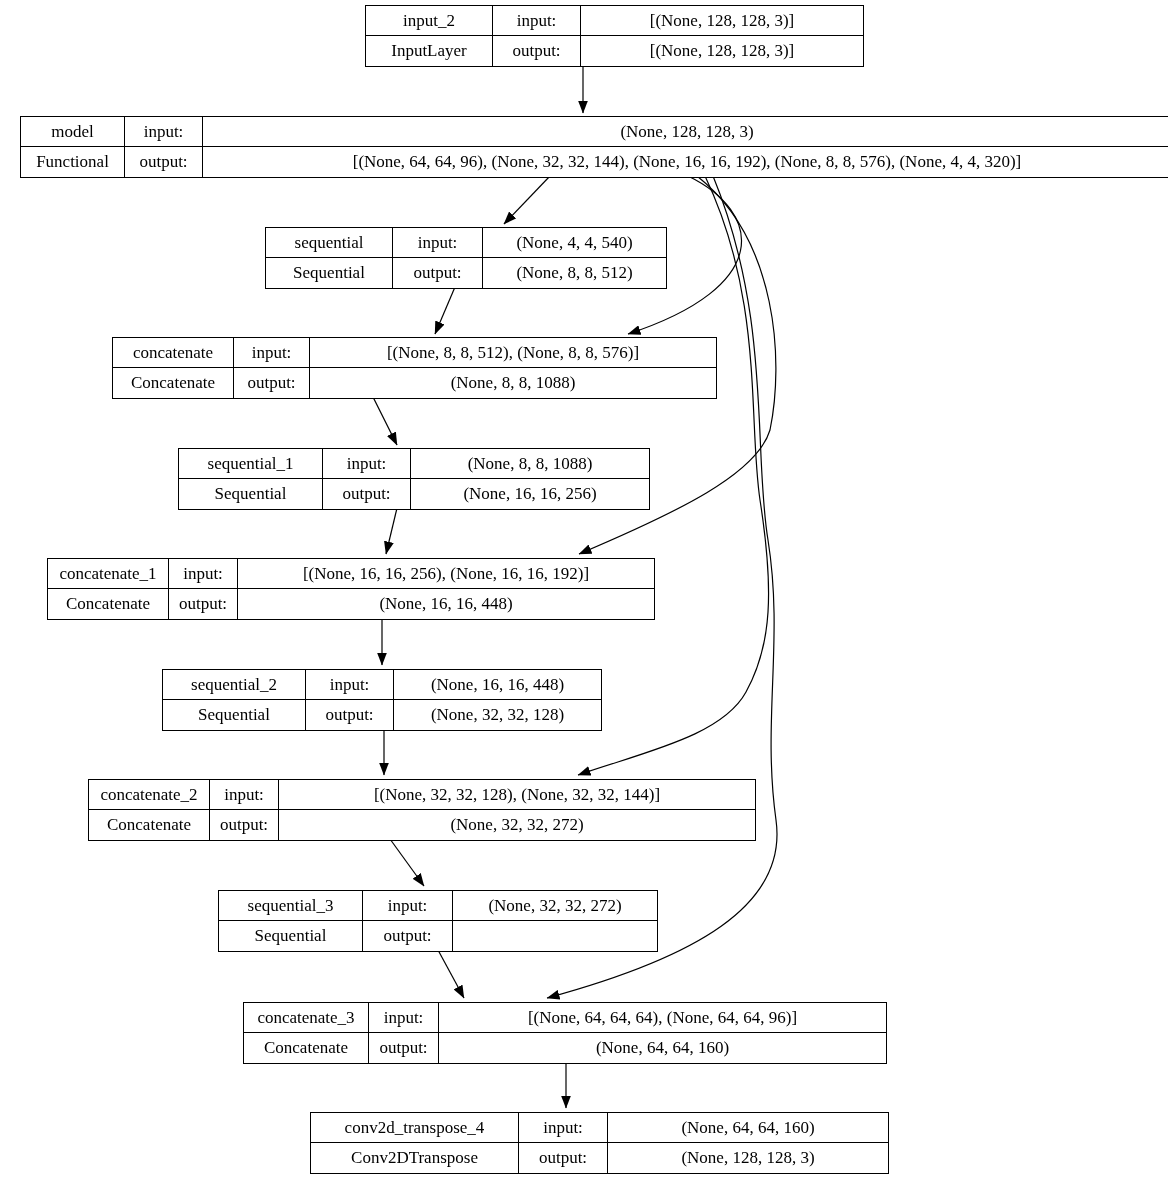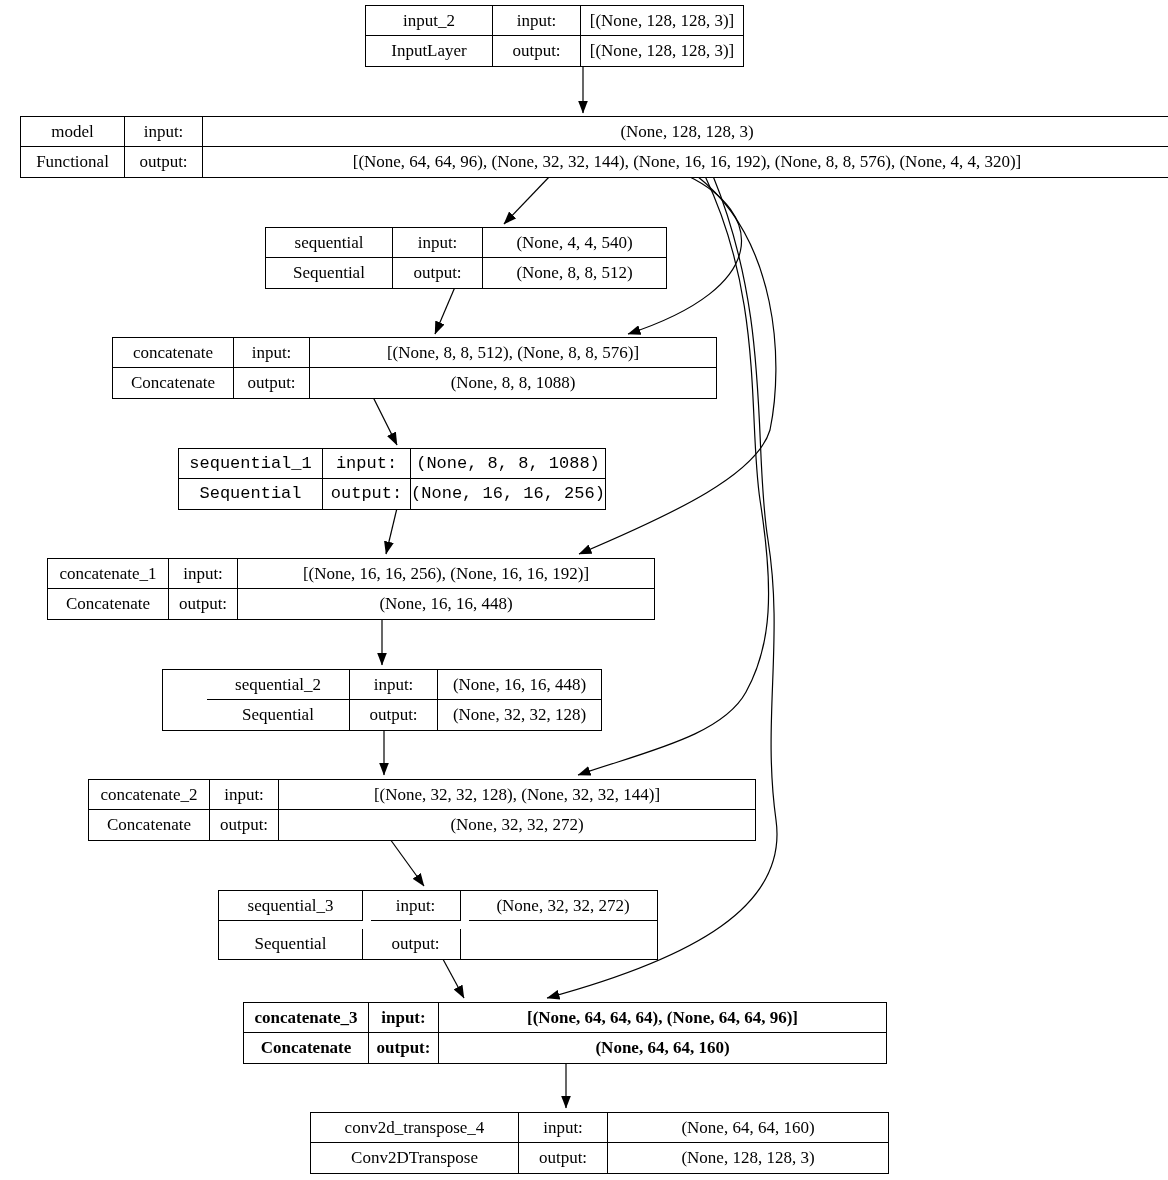--- a/index.html
+++ b/index.html
@@ -70,21 +70,21 @@
     <path d="M382,618 L382,665" marker-end="url(#arrow)"></path>
     <path d="M705,176 C764,300 748,420 760,500 C774,590 772,645 746,692 C722,736 644,752 578,775" marker-end="url(#arrow)"></path>
     <path d="M384,729 L384,775" marker-end="url(#arrow)"></path>
     <path d="M390,839 L424,886" marker-end="url(#arrow)"></path>
     <path d="M713,176 C772,320 753,450 768,540 C784,640 762,720 776,820 C788,906 694,958 547,998" marker-end="url(#arrow)"></path>
     <path d="M438,950 L464,998" marker-end="url(#arrow)"></path>
     <path d="M566,1062 L566,1108" marker-end="url(#arrow)"></path>
   </svg>
 
   <div id="nodes">
-      <div class="node" style="left: 365px; top: 5px; width: 379px; grid-template-columns: 127px 88px 1fr;">
+      <div class="node" style="left: 365px; top: 5px; width: 499px; grid-template-columns: 127px 88px 1fr;">
         <span class="cell cr cb">input_2</span>
         <span class="cell cr cb">input:</span>
         <span class="cell cb">[(None, 128, 128, 3)]</span>
         <span class="cell cr">InputLayer</span>
         <span class="cell cr">output:</span>
         <span class="cell">[(None, 128, 128, 3)]</span>
       </div>
       <div class="node" style="left: 8px; top: 116px; width: 1152px; grid-template-columns: 104px 78px 1fr; margin-left: 12px;">
         <span class="cell cr cb">model</span>
         <span class="cell cr cb">input:</span>
@@ -102,60 +102,60 @@
         <span class="cell">(None, 8, 8, 512)</span>
       </div>
       <div class="node" style="left: 112px; top: 337px; width: 605px; grid-template-columns: 121px 76px 1fr;">
         <span class="cell cr cb">concatenate</span>
         <span class="cell cr cb">input:</span>
         <span class="cell cb">[(None, 8, 8, 512), (None, 8, 8, 576)]</span>
         <span class="cell cr">Concatenate</span>
         <span class="cell cr">output:</span>
         <span class="cell">(None, 8, 8, 1088)</span>
       </div>
-      <div class="node" style="left: 178px; top: 448px; width: 428px; grid-template-columns: 144px 88px 1fr; font-family: Liberation Mono, monospace;">
+      <div class="node" style="left: 178px; top: 448px; width: 472px; grid-template-columns: 144px 88px 1fr;">
         <span class="cell cr cb">sequential_1</span>
         <span class="cell cr cb">input:</span>
         <span class="cell cb">(None, 8, 8, 1088)</span>
         <span class="cell cr">Sequential</span>
         <span class="cell cr">output:</span>
         <span class="cell">(None, 16, 16, 256)</span>
       </div>
       <div class="node" style="left: 47px; top: 558px; width: 608px; grid-template-columns: 121px 69px 1fr;">
         <span class="cell cr cb">concatenate_1</span>
         <span class="cell cr cb">input:</span>
         <span class="cell cb">[(None, 16, 16, 256), (None, 16, 16, 192)]</span>
         <span class="cell cr">Concatenate</span>
         <span class="cell cr">output:</span>
         <span class="cell">(None, 16, 16, 448)</span>
       </div>
-      <div class="node" style="left: 162px; top: 669px; width: 440px; grid-template-columns: 143px 88px 1fr; padding-left: 44px;">
+      <div class="node" style="left: 162px; top: 669px; width: 440px; grid-template-columns: 143px 88px 1fr;">
         <span class="cell cr cb">sequential_2</span>
         <span class="cell cr cb">input:</span>
         <span class="cell cb">(None, 16, 16, 448)</span>
         <span class="cell cr">Sequential</span>
         <span class="cell cr">output:</span>
         <span class="cell">(None, 32, 32, 128)</span>
       </div>
       <div class="node" style="left: 47px; top: 779px; width: 668px; grid-template-columns: 121px 69px 1fr; margin-left: 41px;">
         <span class="cell cr cb">concatenate_2</span>
         <span class="cell cr cb">input:</span>
         <span class="cell cb">[(None, 32, 32, 128), (None, 32, 32, 144)]</span>
         <span class="cell cr">Concatenate</span>
         <span class="cell cr">output:</span>
         <span class="cell">(None, 32, 32, 272)</span>
       </div>
-      <div class="node" style="left: 218px; top: 890px; width: 440px; grid-template-columns: 144px 90px 1fr; gap: 8px;">
+      <div class="node" style="left: 218px; top: 890px; width: 440px; grid-template-columns: 144px 90px 1fr;">
         <span class="cell cr cb">sequential_3</span>
         <span class="cell cr cb">input:</span>
         <span class="cell cb">(None, 32, 32, 272)</span>
         <span class="cell cr">Sequential</span>
         <span class="cell cr">output:</span>
       </div>
-      <div class="node" style="left: 243px; top: 1002px; width: 644px; grid-template-columns: 125px 70px 1fr; font-weight: bold;">
+      <div class="node" style="left: 243px; top: 1002px; width: 644px; grid-template-columns: 125px 70px 1fr;">
         <span class="cell cr cb">concatenate_3</span>
         <span class="cell cr cb">input:</span>
         <span class="cell cb">[(None, 64, 64, 64), (None, 64, 64, 96)]</span>
         <span class="cell cr">Concatenate</span>
         <span class="cell cr">output:</span>
         <span class="cell">(None, 64, 64, 160)</span>
       </div>
       <div class="node" style="left: 310px; top: 1112px; width: 579px; grid-template-columns: 208px 89px 1fr;">
         <span class="cell cr cb">conv2d_transpose_4</span>
         <span class="cell cr cb">input:</span>

